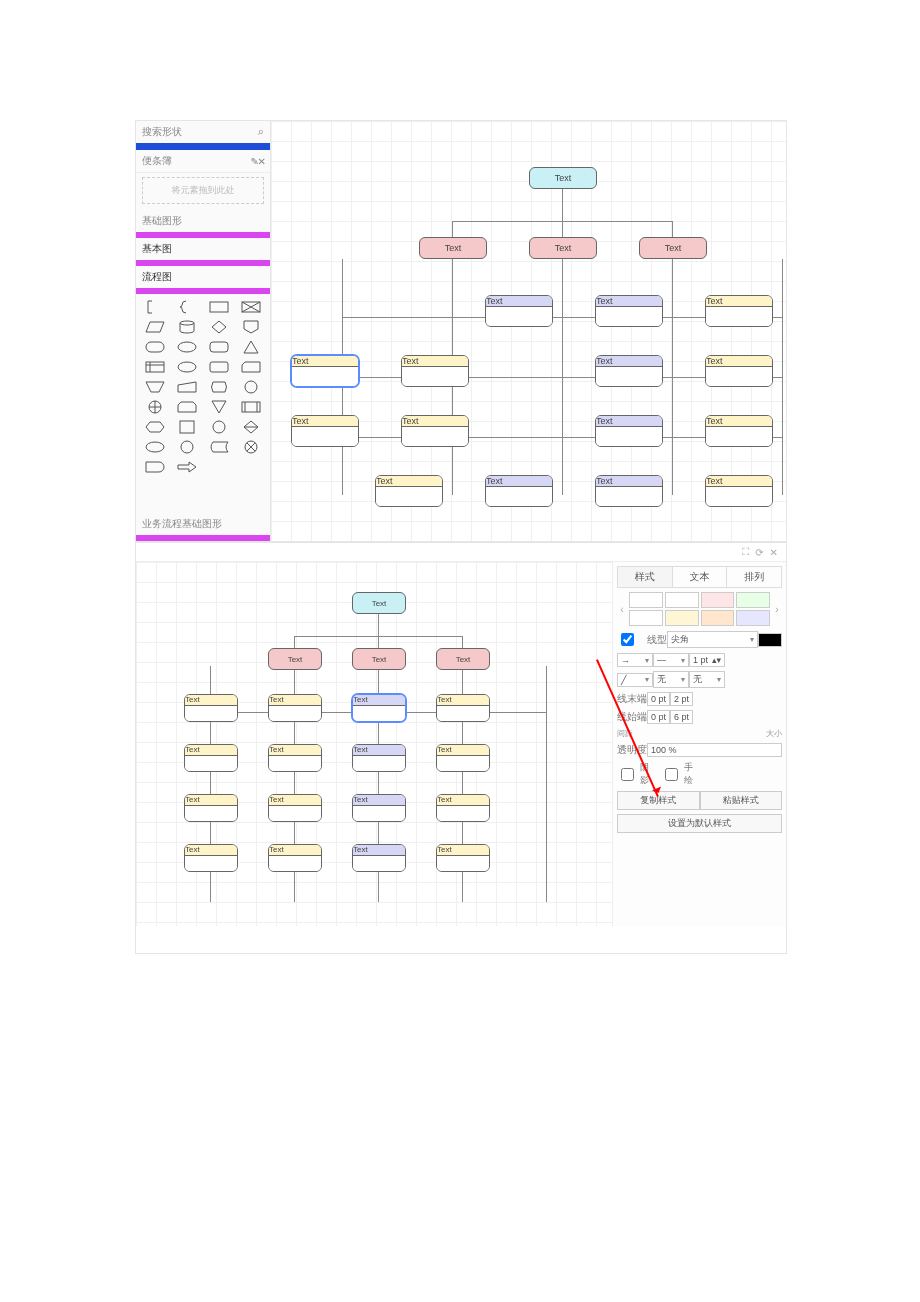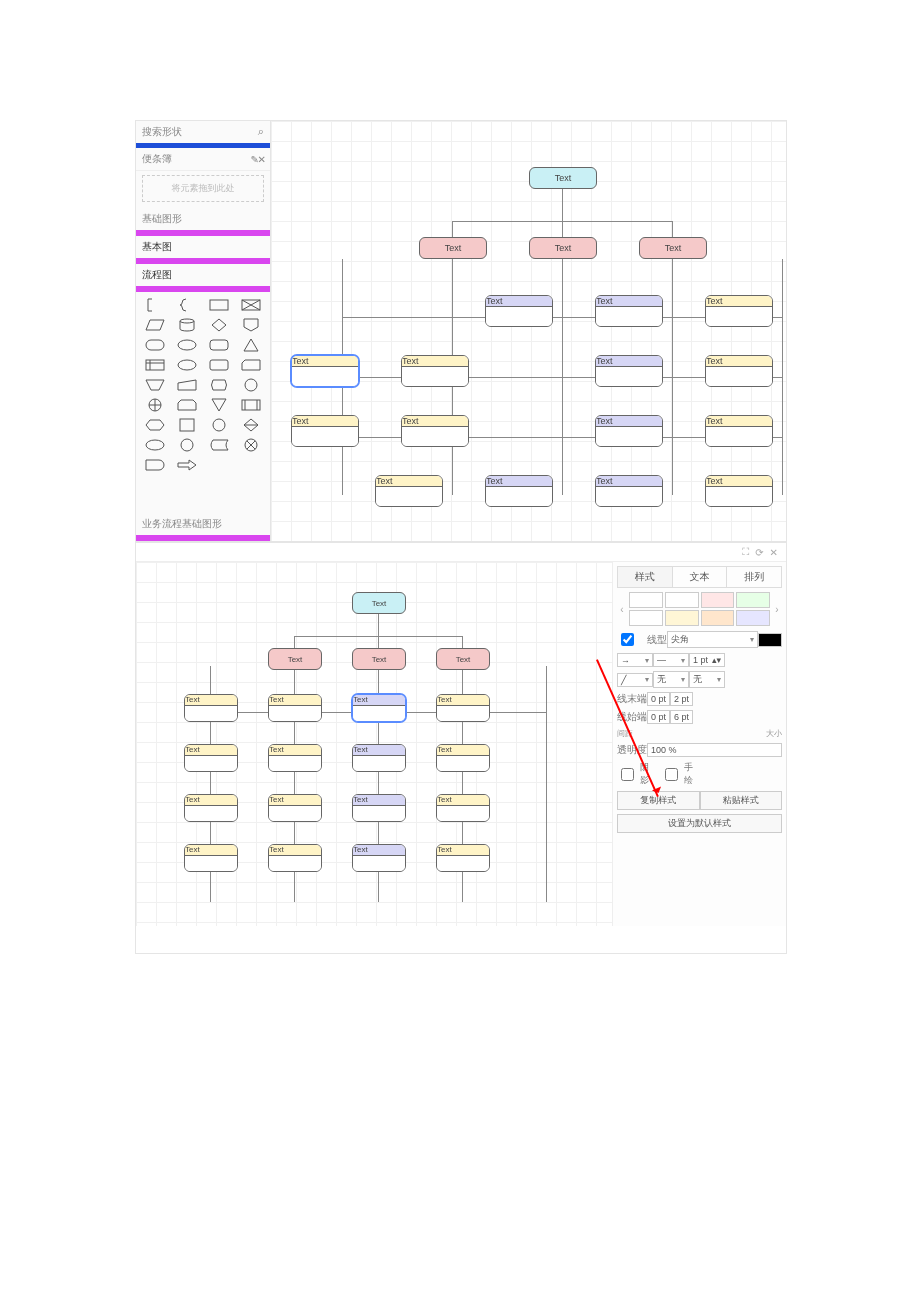--- a/index.html
+++ b/index.html
@@ -1,21 +1,21 @@
 <!DOCTYPE html>
 <html><head>
 <meta charset="utf-8">
 <style>
 body{margin:0;background:#fff;font-family:"Microsoft YaHei",sans-serif;color:#333}
 .page{width:920px;margin:0 auto;padding:120px 0 60px 0;position:relative}
 .watermark{position:absolute;top:600px;left:50%;transform:translate(-50%,-50%);font-size:40px;color:rgba(0,0,0,0.08);font-weight:400;letter-spacing:2px;pointer-events:none;z-index:0}
 
 .shot1{width:650px;height:420px;margin-left:135px;display:flex;border:1px solid #e5e5e5;font-size:10px;background:#fff;position:relative;z-index:1}
 .s1-left{width:134px;border-right:1px solid #e5e5e5;background:#fafafa;display:flex;flex-direction:column}
-.search-row{display:flex;align-items:flex-start;padding:4px 6px;border-bottom:5px solid #1d4ed8;color:#888}
+.search-row{display:flex;align-items:flex-start;padding:4px 6px;border-bottom:7px solid #1d4ed8;color:#888}
 .search-row .mag{margin-left:auto;font-size:11px}
 .scratch-row{display:flex;align-items:center;padding:4px 6px;border-bottom:1px solid #eee;color:#888}
 .scratch-row .pen{margin-left:auto;font-size:10px;letter-spacing:-2px}
 .drop{border:1px dashed #ccc;margin:4px 6px 6px 6px;padding:6px 0;text-align:center;color:#bbb;font-size:9px}
 .sec{padding:4px 6px;border-bottom:6px solid #d946ef;color:#888}
 .sec.b{color:#333}
 .shape-grid{display:grid;grid-template-columns:repeat(4,1fr);gap:6px;padding:6px;align-items:center;justify-items:center}
 .sg{width:20px;height:14px;display:flex;align-items:center;justify-content:center}
 .sg svg{overflow:visible}
 .s1-right{flex:1;background-image:linear-gradient(#f0f0f0 1px,transparent 1px),linear-gradient(90deg,#f0f0f0 1px,transparent 1px);background-size:20px 20px;position:relative}

